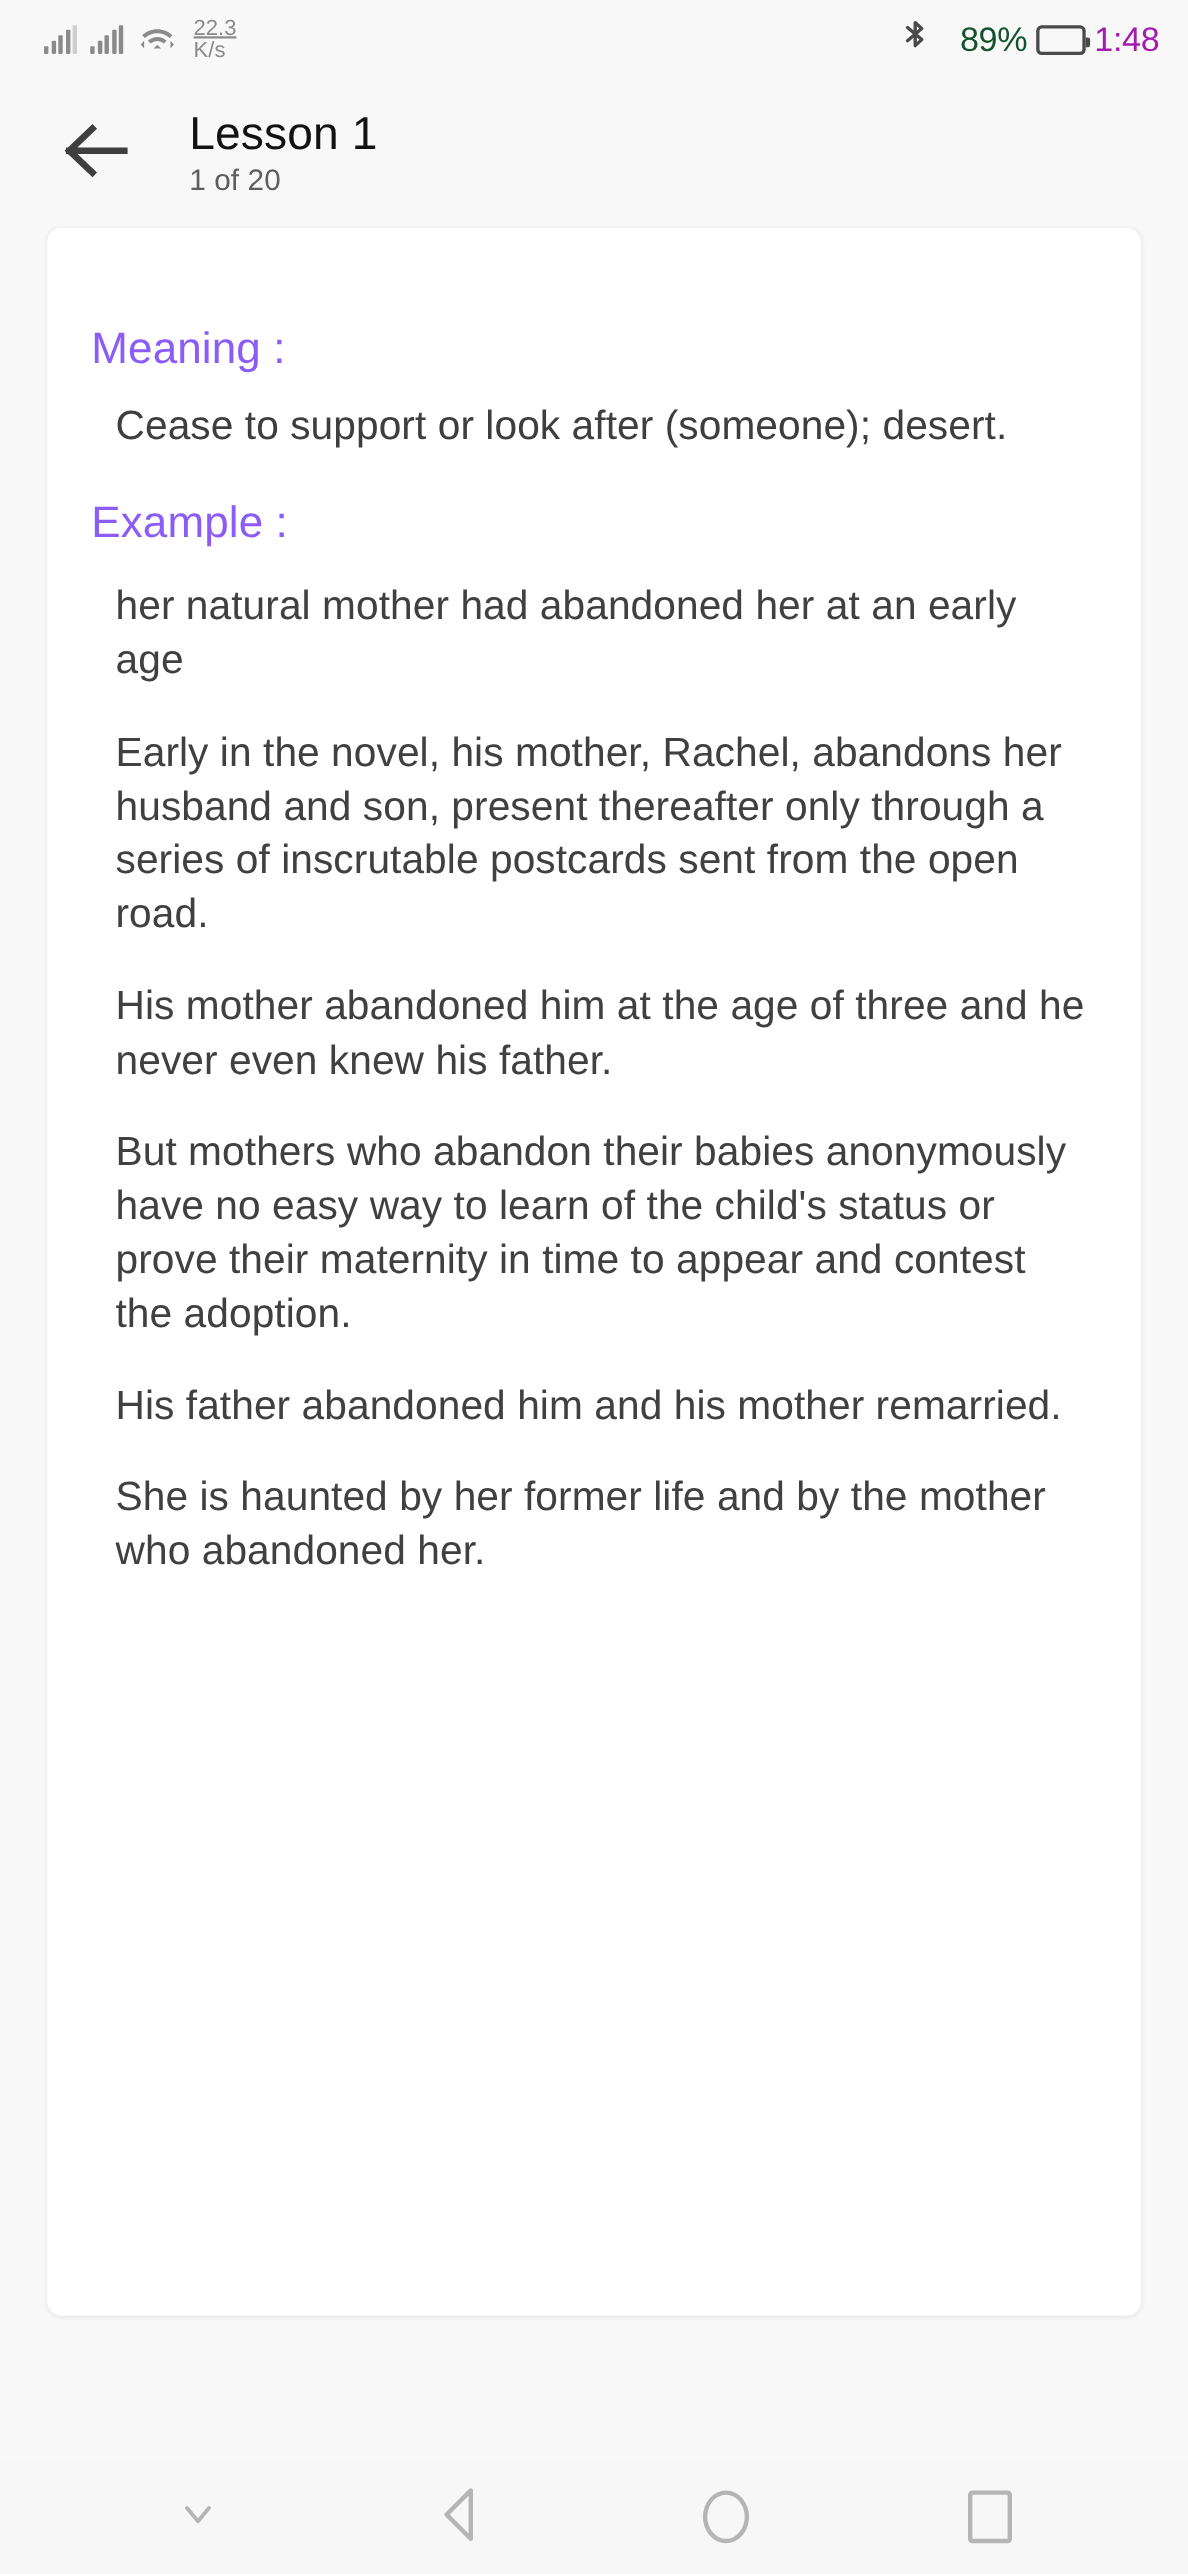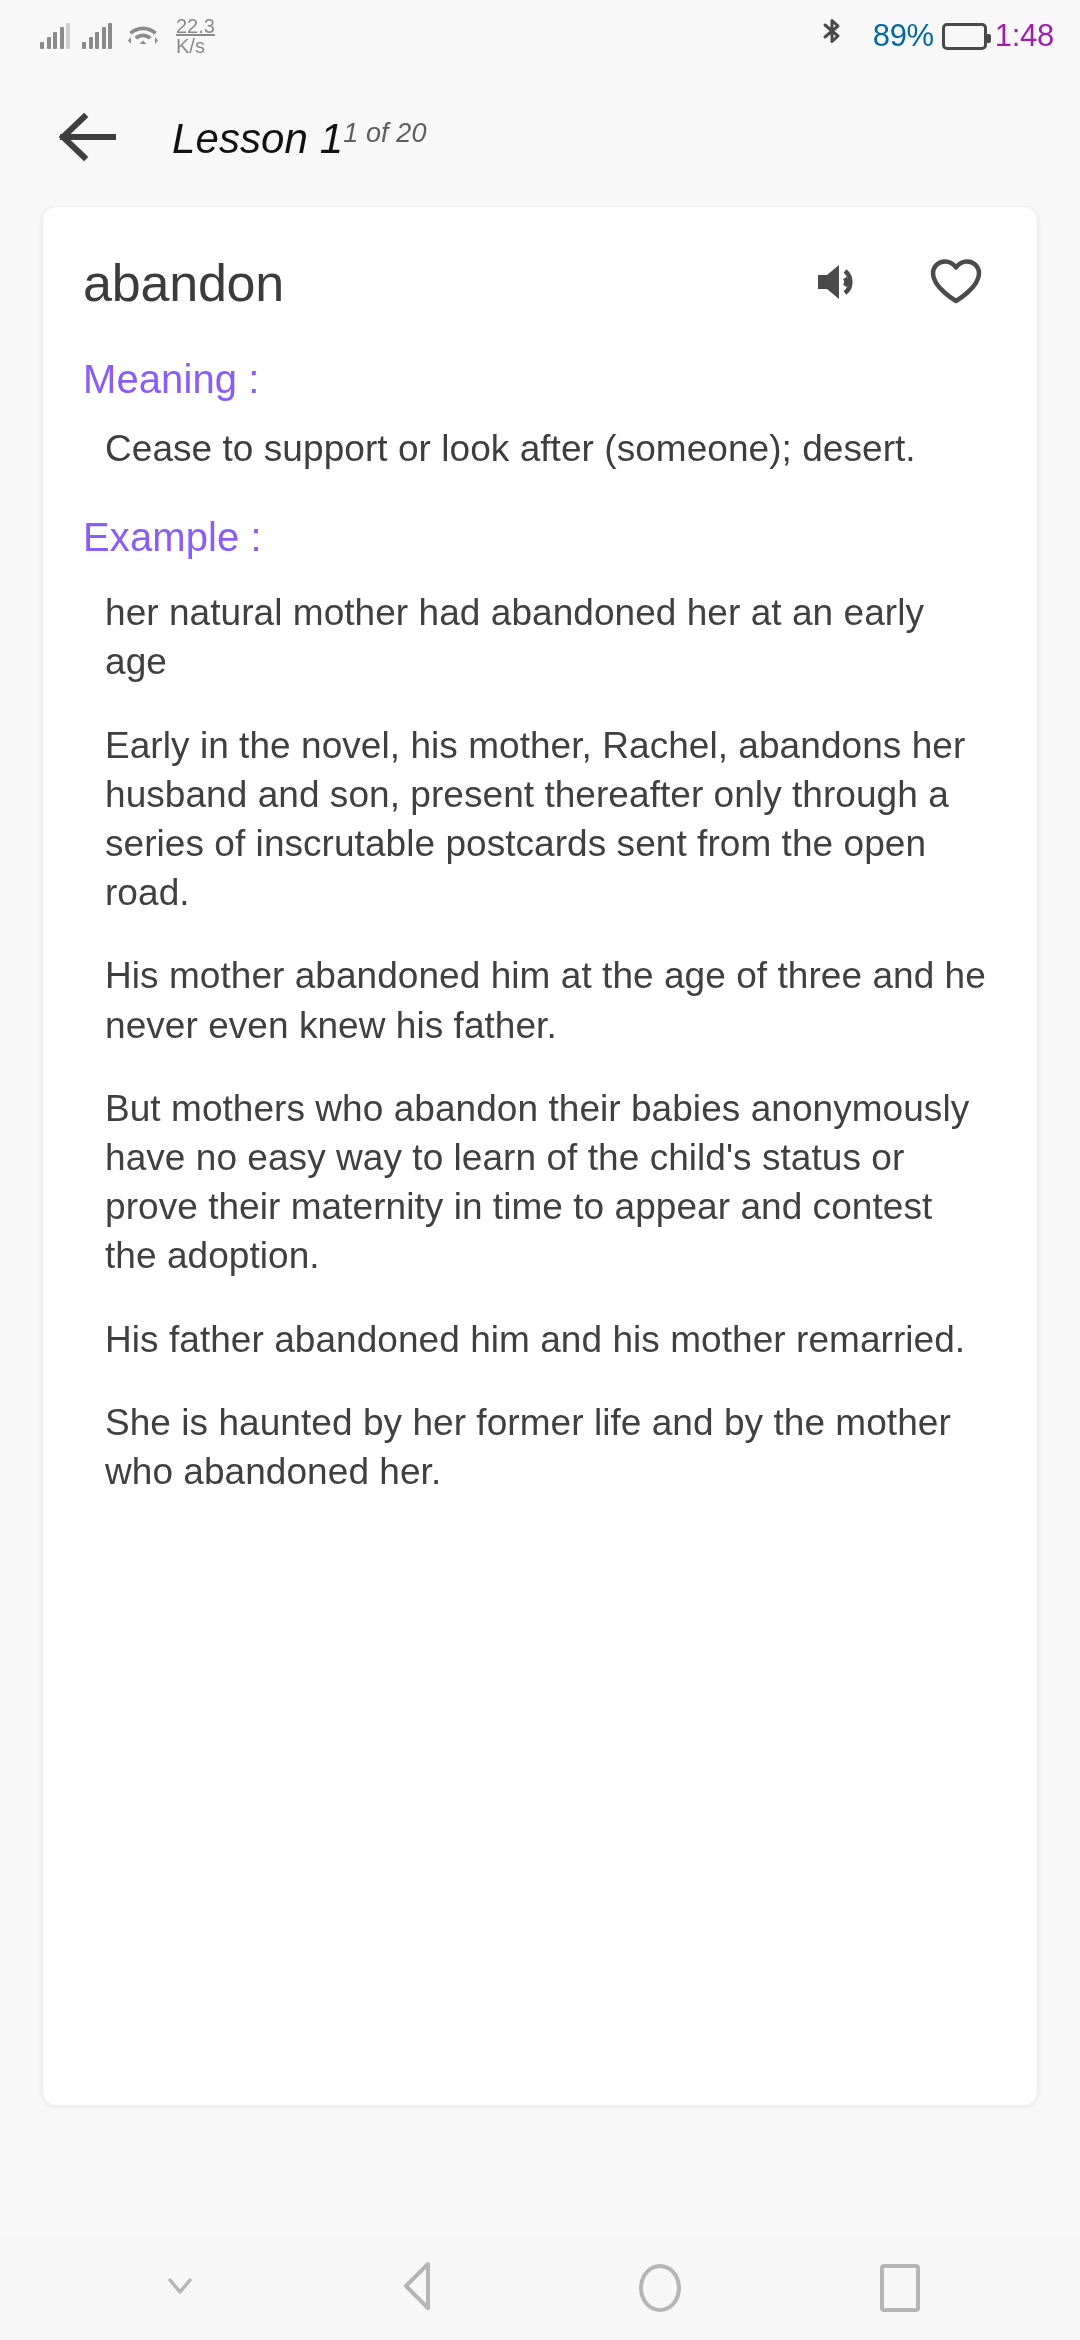--- a/index.html
+++ b/index.html
@@ -77,21 +77,21 @@
     margin-left: 4px;
     color: #8a8a8a;
   }
   .net-speed .rate { font-size: 20px; text-decoration: underline; }
   .net-speed .unit { font-size: 20px; }
 
   .bt-icon { display: block; }
 
   .batt-pct {
     font-size: 31px;
-    color: #0369a1;
+    color: #14532d;
     letter-spacing: -0.3px;
     margin-left: 20px;
   }
   .batt-shell {
     width: 45px;
     height: 27px;
     border: 3px solid #4a4a4a;
     border-radius: 5px;
     position: relative;
     box-sizing: border-box;
@@ -134,23 +134,22 @@
     width: 96px;
     height: 96px;
     display: flex;
     align-items: center;
     justify-content: center;
     flex: 0 0 96px;
   }
   .header-titles {
     margin-left: 36px;
     display: flex;
-    flex-direction: row;
-    justify-content: center;
-    font-style: italic;
+    flex-direction: column;
+    justify-content: center;
   }
   .header-title {
     font-size: 42px;
     color: #121212;
     line-height: 1.18;
     letter-spacing: 0.1px;
   }
   .header-sub {
     font-size: 27px;
     color: #5e5e5e;
@@ -329,41 +328,20 @@
     </div>
     <div class="header-titles">
       <span class="header-title">Lesson 1</span>
       <span class="header-sub">1 of 20</span>
     </div>
   </div>
 
   <div class="content-area">
     <div class="word-card">
 
-      <div class="word-row">
-        <span class="word-title">abandon</span>
-        <span class="word-actions">
-          <span class="icon-btn">
-            <span>
-              <svg width="56" height="50" viewBox="0 0 56 50">
-                <path d="M4 18h9l12-10v34l-12-10H4z" fill="#4a4a4a"></path>
-                <path d="M31 14a14 14 0 0 1 0 22" fill="none" stroke="#4a4a4a" stroke-width="4.5" stroke-linecap="butt"></path>
-                <path d="M31 21a7 7 0 0 1 0 8" fill="none" stroke="#4a4a4a" stroke-width="4.5" stroke-linecap="butt"></path>
-              </svg>
-            </span>
-          </span>
-          <span class="icon-btn">
-            <span>
-              <svg width="56" height="52" viewBox="0 0 56 52">
-                <path d="M28 45S5 31.5 5 17.5C5 10.6 10.3 5.5 17 5.5c4.3 0 8.4 2.4 11 6 2.6-3.6 6.7-6 11-6 6.7 0 12 5.1 12 12C51 31.5 28 45 28 45z" fill="none" stroke="#4a4a4a" stroke-width="4.5" stroke-linejoin="round"></path>
-              </svg>
-            </span>
-          </span>
-        </span>
-      </div>
 
 
       <div class="section-heading">Meaning :</div>
       <div class="body-block">Cease to support or look after (someone); desert.</div>
 
       <div class="section-heading">Example :</div>
       <div class="examples-wrap">
         <div class="example-item">her natural mother had abandoned her at an early age</div>
         <div class="example-item">Early in the novel, his mother, Rachel, abandons her husband and son, present thereafter only through a series of inscrutable postcards sent from the open road.</div>
         <div class="example-item">His mother abandoned him at the age of three and he never even knew his father.</div>

